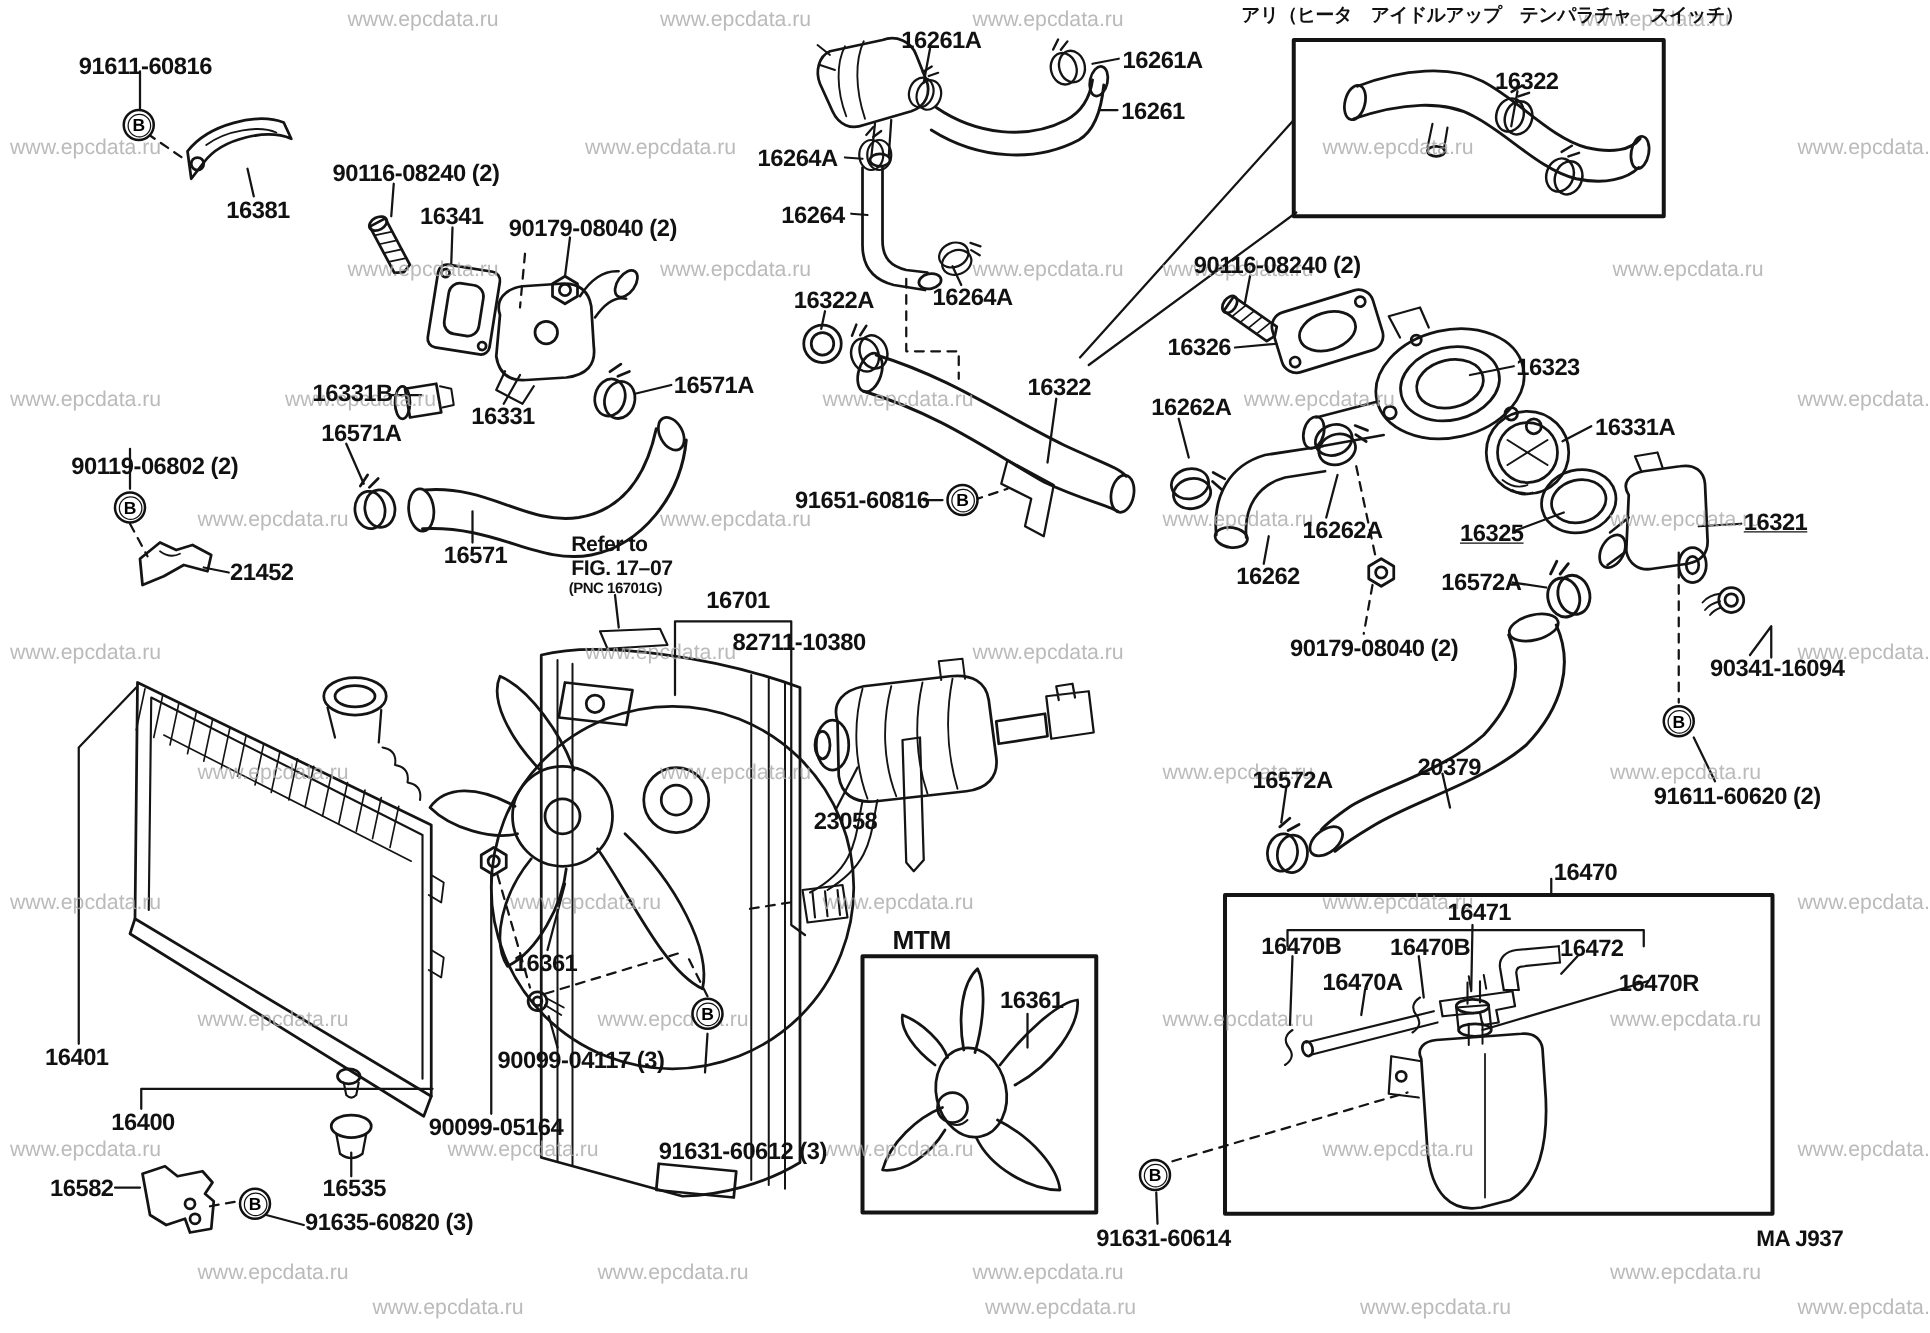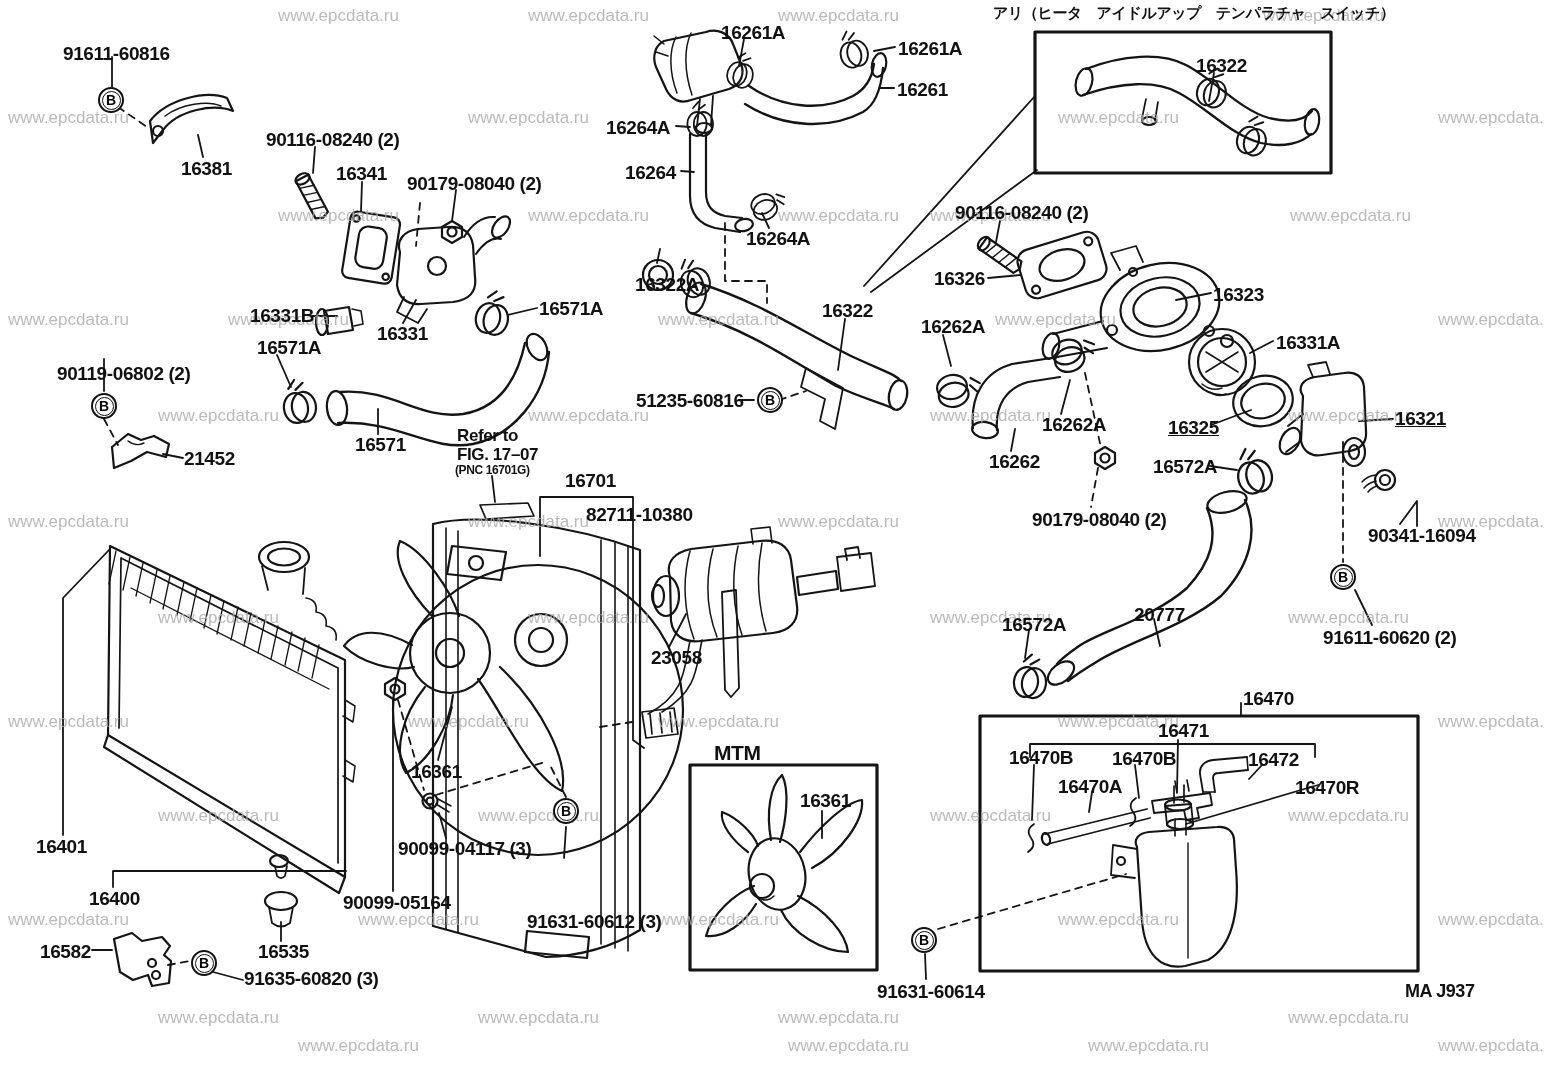--- a/index.html
+++ b/index.html
@@ -398,52 +398,52 @@
       <div class="plabel" style="left: 63px; top: 44px;">91611-60816</div>
       <div class="plabel" style="left: 181px; top: 159px;">16381</div>
       <div class="plabel" style="left: 266px; top: 130px;">90116-08240 (2)</div>
       <div class="plabel" style="left: 336px; top: 164px;">16341</div>
       <div class="plabel" style="left: 407px; top: 174px;">90179-08040 (2)</div>
       <div class="plabel" style="left: 721px; top: 23px;">16261A</div>
       <div class="plabel" style="left: 898px; top: 39px;">16261A</div>
       <div class="plabel" style="left: 897px; top: 80px;">16261</div>
       <div class="plabel" style="left: 606px; top: 118px;">16264A</div>
       <div class="plabel" style="left: 625px; top: 163px;">16264</div>
-      <div class="plabel" style="left: 635px; top: 231px; margin-top: 44px;">16322A</div>
+      <div class="plabel" style="left: 635px; top: 231px;">16322A</div>
       <div class="plabel" style="left: 746px; top: 229px;">16264A</div>
       <div class="plabel" style="left: 1196px; top: 56px;">16322</div>
       <div class="plabel" style="left: 955px; top: 203px;">90116-08240 (2)</div>
       <div class="plabel" style="left: 934px; top: 269px;">16326</div>
       <div class="plabel" style="left: 1213px; top: 285px;">16323</div>
       <div class="plabel" style="left: 250px; top: 306px;">16331B</div>
       <div class="plabel" style="left: 377px; top: 324px;">16331</div>
       <div class="plabel" style="left: 539px; top: 299px;">16571A</div>
       <div class="plabel" style="left: 1276px; top: 333px;">16331A</div>
       <div class="plabel" style="left: 921px; top: 317px;">16262A</div>
       <div class="plabel" style="left: 57px; top: 364px; text-align: center;">90119-06802 (2)</div>
       <div class="plabel" style="left: 257px; top: 338px;">16571A</div>
       <div class="plabel" style="left: 355px; top: 435px;">16571</div>
       <div class="plabel" style="left: 184px; top: 449px;">21452</div>
-      <div class="plabel" style="left: 636px; top: 391px;">51235-60816</div>
+      <div class="plabel" style="left: 636px; top: 391px;">91651-60816</div>
       <div class="plabel" style="left: 822px; top: 301px;">16322</div>
       <div class="plabel" style="left: 1042px; top: 415px;">16262A</div>
       <div class="plabel" style="left: 989px; top: 452px;">16262</div>
       <div class="plabel" style="left: 1168px; top: 418px; text-decoration: underline;">16325</div>
       <div class="plabel" style="left: 1395px; top: 409px; text-decoration: underline;">16321</div>
       <div class="plabel" style="left: 1153px; top: 457px;">16572A</div>
       <div class="plabel" style="left: 457px; top: 427px; font-size: 17px;">Refer to</div>
       <div class="plabel" style="left: 457px; top: 446px; font-size: 17px;">FIG. 17–07</div>
       <div class="plabel" style="left: 455px; top: 464px; font-size: 12px;">(PNC 16701G)</div>
       <div class="plabel" style="left: 565px; top: 471px;">16701</div>
       <div class="plabel" style="left: 586px; top: 505px;">82711-10380</div>
       <div class="plabel" style="left: 1032px; top: 510px;">90179-08040 (2)</div>
       <div class="plabel" style="left: 1368px; top: 526px;">90341-16094</div>
       <div class="plabel" style="left: 651px; top: 648px;">23058</div>
       <div class="plabel" style="left: 1002px; top: 615px;">16572A</div>
-      <div class="plabel" style="left: 1134px; top: 605px;">20777</div>
+      <div class="plabel" style="left: 1134px; top: 605px;">20379</div>
       <div class="plabel" style="left: 1323px; top: 628px;">91611-60620 (2)</div>
       <div class="plabel" style="left: 1243px; top: 689px;">16470</div>
       <div class="plabel" style="left: 1158px; top: 721px;">16471</div>
       <div class="plabel" style="left: 1009px; top: 748px;">16470B</div>
       <div class="plabel" style="left: 1112px; top: 749px;">16470B</div>
       <div class="plabel" style="left: 1248px; top: 750px;">16472</div>
       <div class="plabel" style="left: 1058px; top: 777px;">16470A</div>
       <div class="plabel" style="left: 1295px; top: 778px;">16470R</div>
       <div class="plabel" style="left: 411px; top: 762px;">16361</div>
       <div class="plabel" style="left: 690px; top: 742px; font-size: 21px; margin-left: 24px;">MTM</div>

